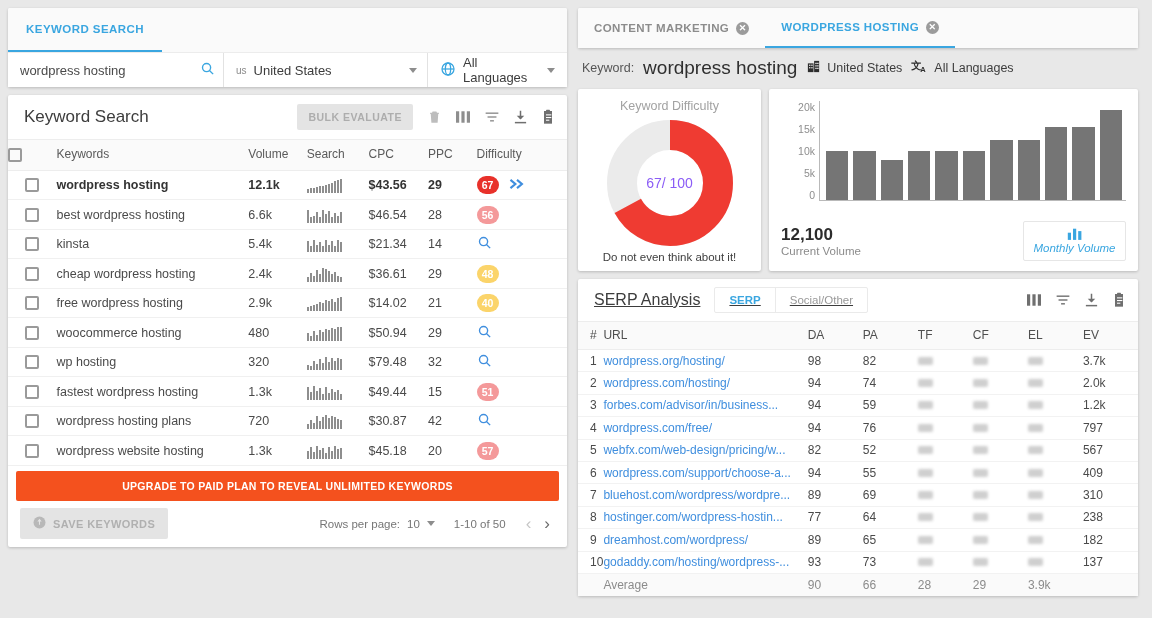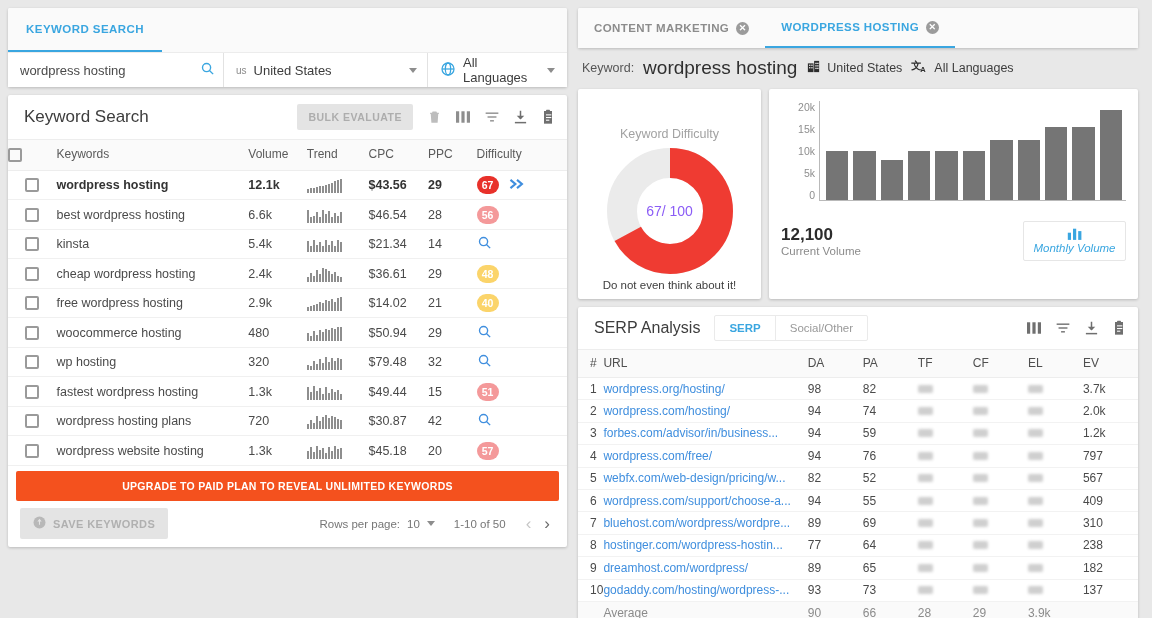--- a/index.html
+++ b/index.html
@@ -173,21 +173,21 @@
   .kw-banner {
     display: flex; align-items: center; gap: 9px;
     padding: 9px 0 10px 4px;
     font-size: 12.5px; color: #555;
   }
   .kw-banner .big { font-size: 19px; color: #2f2f2f; }
   .kw-banner .meta { display: flex; align-items: center; gap: 6px; font-size: 12.5px; color: #3c3c3c; }
 
   .row2 { display: flex; gap: 8px; }
   .diff-card { width: 183px; padding: 10px 0 8px 0; text-align: center; }
-  .diff-title { font-size: 12.5px; color: #a2a2a2; margin-top: 28px; }
+  .diff-title { font-size: 12.5px; color: #a2a2a2; }
   .diff-note { font-size: 11.5px; color: #404040; margin-top: 3px; }
   .vol-card { flex: 1; padding: 10px 12px 8px 12px; }
 
   .chartwrap { display: flex; height: 118px; padding-left: 2px; }
   .yaxis {
     width: 36px; display: flex; flex-direction: column;
     justify-content: space-between; align-items: flex-end;
     font-size: 10.5px; color: #8e8e8e; padding-right: 4px;
     height: 100px; position: relative; top: 2px;
   }
@@ -207,21 +207,21 @@
     border: 1px solid #e6e6e6; border-radius: 2px;
   }
   .seg > div {
     width: 101px; text-align: center; padding: 5px 0 6px 0; cursor: pointer;
     font-size: 11.5px; color: #9a9a9a; font-style: italic;
   }
   .seg > div.active { color: #3aa6e0; }
   .seg > div + div { border-left: 1px solid #e6e6e6; }
 
   .serp-card { margin-top: 8px; }
-  .serp-head { height: 42px; display: flex; align-items: center; padding: 0 12px 0 16px; }
+  .serp-head { height: 42px; display: flex; align-items: center; padding: 0 12px 0 16px; text-decoration: underline; }
   .serp-title { font-size: 16px; color: #3d3d3d; margin-right: 14px; }
   .serp-seg { display: flex; border: 1px solid #eaeaea; border-radius: 2px; }
   .serp-seg > div { padding: 6px 14px; font-size: 11.5px; color: #999; cursor: pointer; }
   .serp-seg > div.active { color: #3aa6e0; font-weight: bold; }
   .serp-seg > div + div { border-left: 1px solid #eaeaea; }
 
   table.serp { width: 100%; border-collapse: collapse; table-layout: fixed; }
   table.serp th {
     font-size: 12px; font-weight: normal; color: #4f4f4f; text-align: left;
     padding: 6px 0 7px 0; background: #fafafa;
@@ -330,21 +330,21 @@
       </div>
 
       <table class="kw">
         <thead>
             <tr>
           <th class="c-chk">
             <span class="chkbox"></span>
           </th>
           <th class="c-kw">Keywords</th>
           <th class="c-vol">Volume</th>
-          <th class="c-tr">Trend</th>
+          <th class="c-tr">Search</th>
           <th class="c-cpc">CPC</th>
           <th class="c-ppc">PPC</th>
           <th class="c-dif">Difficulty</th>
         </tr>
           </thead>
         <tbody id="kw-body">
             <tr class="first-row">
               <td class="c-chk">
        <span class="chkbox"></span></td>
      <td class="c-kw">wordpress hosting</td>

